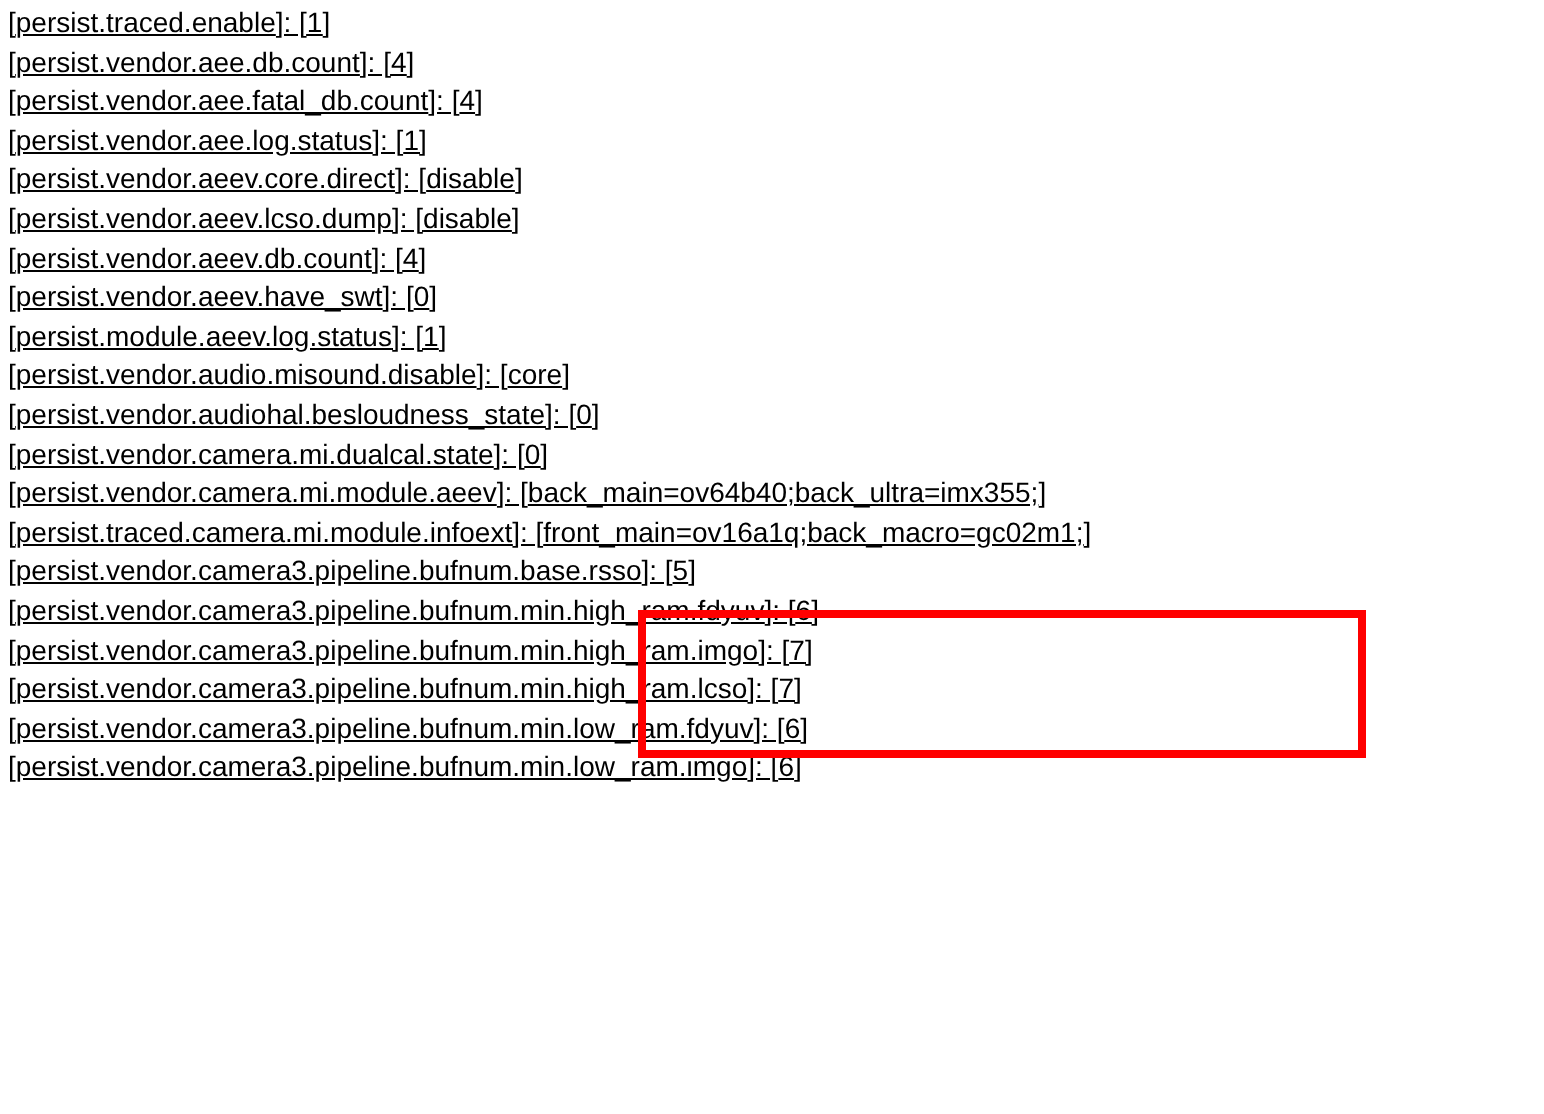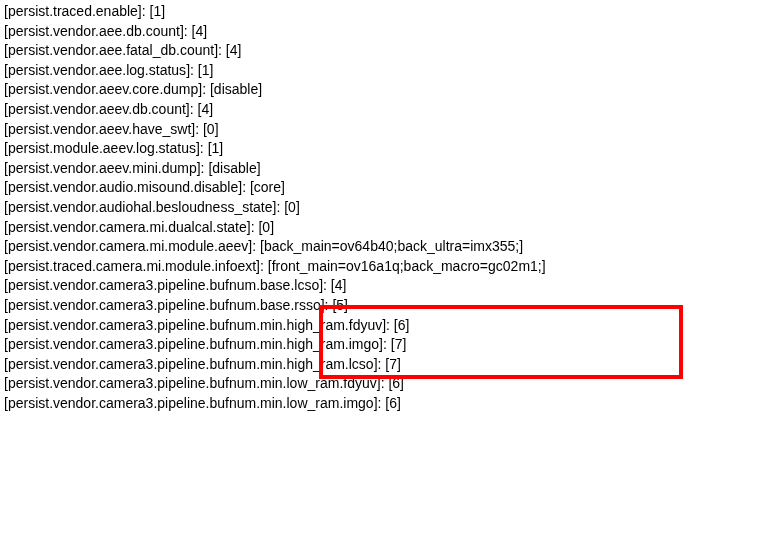--- a/index.html
+++ b/index.html
@@ -11,46 +11,46 @@
       font-family: Arial, sans-serif;
       font-size: 14px;
       color: #000;
       background: #fff;
       padding: 2px 4px;
       line-height: 1.4;
       position: relative;
     }
     .prop-line {
       white-space: nowrap;
+      text-decoration: underline;
     }
     .highlight-box {
       position: absolute;
       border: 4px solid #ff0000;
       pointer-events: none;
     }
   </style>
 </head>
 <body>
 
 <div id="content">
     <div class="prop-line">[<span>persist.traced.enable</span>]: [<span>1</span>]</div>
     <div class="prop-line">[<span>persist.vendor.aee.db.count</span>]: [<span>4</span>]</div>
     <div class="prop-line">[<span>persist.vendor.aee.fatal_db.count</span>]: [<span>4</span>]</div>
     <div class="prop-line">[<span>persist.vendor.aee.log.status</span>]: [<span>1</span>]</div>
-    <div class="prop-line">[<span>persist.vendor.aeev.core.dump</span>]: [<span>disable</span>]</div>
+    <div class="prop-line">[<span>persist.vendor.aeev.core.direct</span>]: [<span>disable</span>]</div>
+    <div class="prop-line">[<span>persist.vendor.aeev.lcso.dump</span>]: [<span>disable</span>]</div>
     <div class="prop-line">[<span>persist.vendor.aeev.db.count</span>]: [<span>4</span>]</div>
     <div class="prop-line">[<span>persist.vendor.aeev.have_swt</span>]: [<span>0</span>]</div>
     <div class="prop-line">[<span>persist.module.aeev.log.status</span>]: [<span>1</span>]</div>
-    <div class="prop-line">[<span>persist.vendor.aeev.mini.dump</span>]: [<span>disable</span>]</div>
     <div class="prop-line">[<span>persist.vendor.audio.misound.disable</span>]: [<span>core</span>]</div>
     <div class="prop-line">[<span>persist.vendor.audiohal.besloudness_state</span>]: [<span>0</span>]</div>
     <div class="prop-line">[<span>persist.vendor.camera.mi.dualcal.state</span>]: [<span>0</span>]</div>
     <div class="prop-line">[<span>persist.vendor.camera.mi.module.aeev</span>]: [<span>back_main=ov64b40;back_ultra=imx355;</span>]</div>
     <div class="prop-line">[<span>persist.traced.camera.mi.module.infoext</span>]: [<span>front_main=ov16a1q;back_macro=gc02m1;</span>]</div>
-    <div class="prop-line">[<span>persist.vendor.camera3.pipeline.bufnum.base.lcso</span>]: [<span>4</span>]</div>
     <div class="prop-line">[<span>persist.vendor.camera3.pipeline.bufnum.base.rsso</span>]: [<span>5</span>]</div>
     <div class="prop-line">[<span>persist.vendor.camera3.pipeline.bufnum.min.high_ram.fdyuv</span>]: [<span>6</span>]</div>
     <div class="prop-line">[<span>persist.vendor.camera3.pipeline.bufnum.min.high_ram.imgo</span>]: [<span>7</span>]</div>
     <div class="prop-line">[<span>persist.vendor.camera3.pipeline.bufnum.min.high_ram.lcso</span>]: [<span>7</span>]</div>
     <div class="prop-line">[<span>persist.vendor.camera3.pipeline.bufnum.min.low_ram.fdyuv</span>]: [<span>6</span>]</div>
     <div class="prop-line">[<span>persist.vendor.camera3.pipeline.bufnum.min.low_ram.imgo</span>]: [<span>6</span>]</div>
   </div>
 <div class="highlight-box" style="top:305px;left:319px;width:364px;height:74px;"></div>
 
 </body></html>

